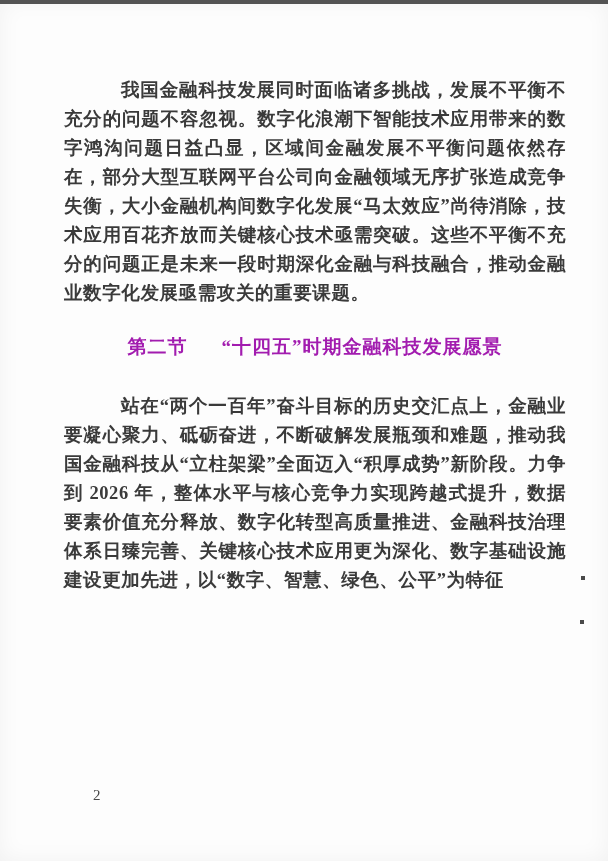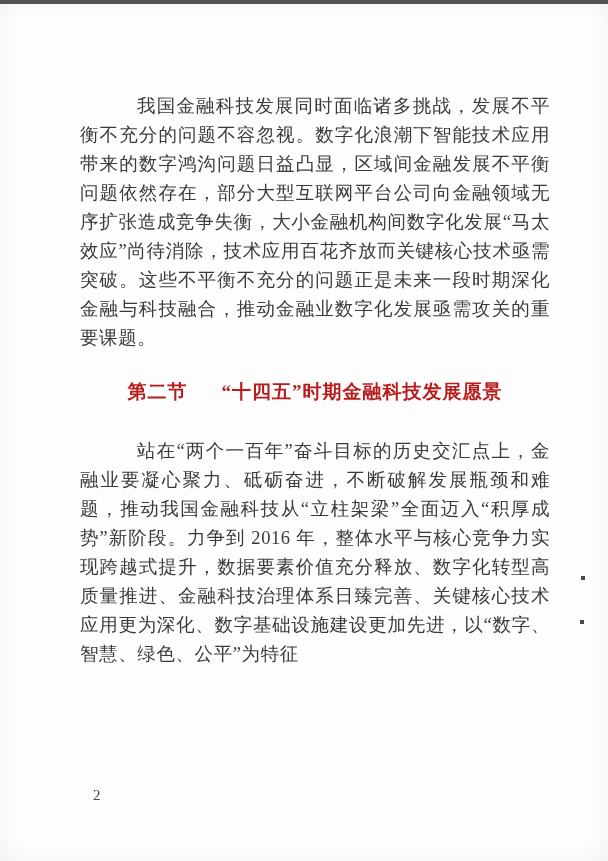--- a/index.html
+++ b/index.html
@@ -25,30 +25,31 @@
     position: absolute;
     left: 64px; top: 76px;
     width: 502px;
     color: #3a3a3a;
     font-size: 18.5px;
     line-height: 29px;
     letter-spacing: 0.6px;
     text-align: justify;
   }
   .body-para {
-    margin: 16px;
+    margin: 0;
     text-indent: 57px;
+    font-weight: bold;
   }
   .section-heading {
     margin: 24px 0 31px 0;
     font-size: 19px;
     font-weight: 600;
     letter-spacing: 1px;
     text-align: center;
-    color: #b91c1c;
+    color: #a21caf;
     font-style: normal;
   }
   .section-heading .sec-label { margin-right: 34px; }
   .page-number {
     position: absolute;
     left: 93px; top: 787px;
     font-size: 15px;
     color: #474747;
     letter-spacing: 0;
   }
@@ -70,21 +71,21 @@
 
   <div class="content">
 
     <p class="body-para">我国金融科技发展同时面临诸多挑战，发展不平衡不充分的问题不容忽视。数字化浪潮下智能技术应用带来的数字鸿沟问题日益凸显，区域间金融发展不平衡问题依然存在，部分大型互联网平台公司向金融领域无序扩张造成竞争失衡，大小金融机构间数字化发展“马太效应”尚待消除，技术应用百花齐放而关键核心技术亟需突破。这些不平衡不充分的问题正是未来一段时期深化金融与科技融合，推动金融业数字化发展亟需攻关的重要课题。</p>
 
     <h2 class="section-heading">
       <span class="sec-label">第二节</span><span>“十四五”时期金融科技发展愿景</span>
     </h2>
 
 
-    <p class="body-para">站在“两个一百年”奋斗目标的历史交汇点上，金融业要凝心聚力、砥砺奋进，不断破解发展瓶颈和难题，推动我国金融科技从“立柱架梁”全面迈入“积厚成势”新阶段。力争到 2016 年，整体水平与核心竞争力实现跨越式提升，数据要素价值充分释放、数字化转型高质量推进、金融科技治理体系日臻完善、关键核心技术应用更为深化、数字基础设施建设更加先进，以“数字、智慧、绿色、公平”为特征</p>
+    <p class="body-para">站在“两个一百年”奋斗目标的历史交汇点上，金融业要凝心聚力、砥砺奋进，不断破解发展瓶颈和难题，推动我国金融科技从“立柱架梁”全面迈入“积厚成势”新阶段。力争到 2026 年，整体水平与核心竞争力实现跨越式提升，数据要素价值充分释放、数字化转型高质量推进、金融科技治理体系日臻完善、关键核心技术应用更为深化、数字基础设施建设更加先进，以“数字、智慧、绿色、公平”为特征</p>
 
   </div>
 
   <div class="page-number">2</div>
 
   <div class="speck speck-1"></div>
   <div class="speck speck-2"></div>
 
 </div>
 

